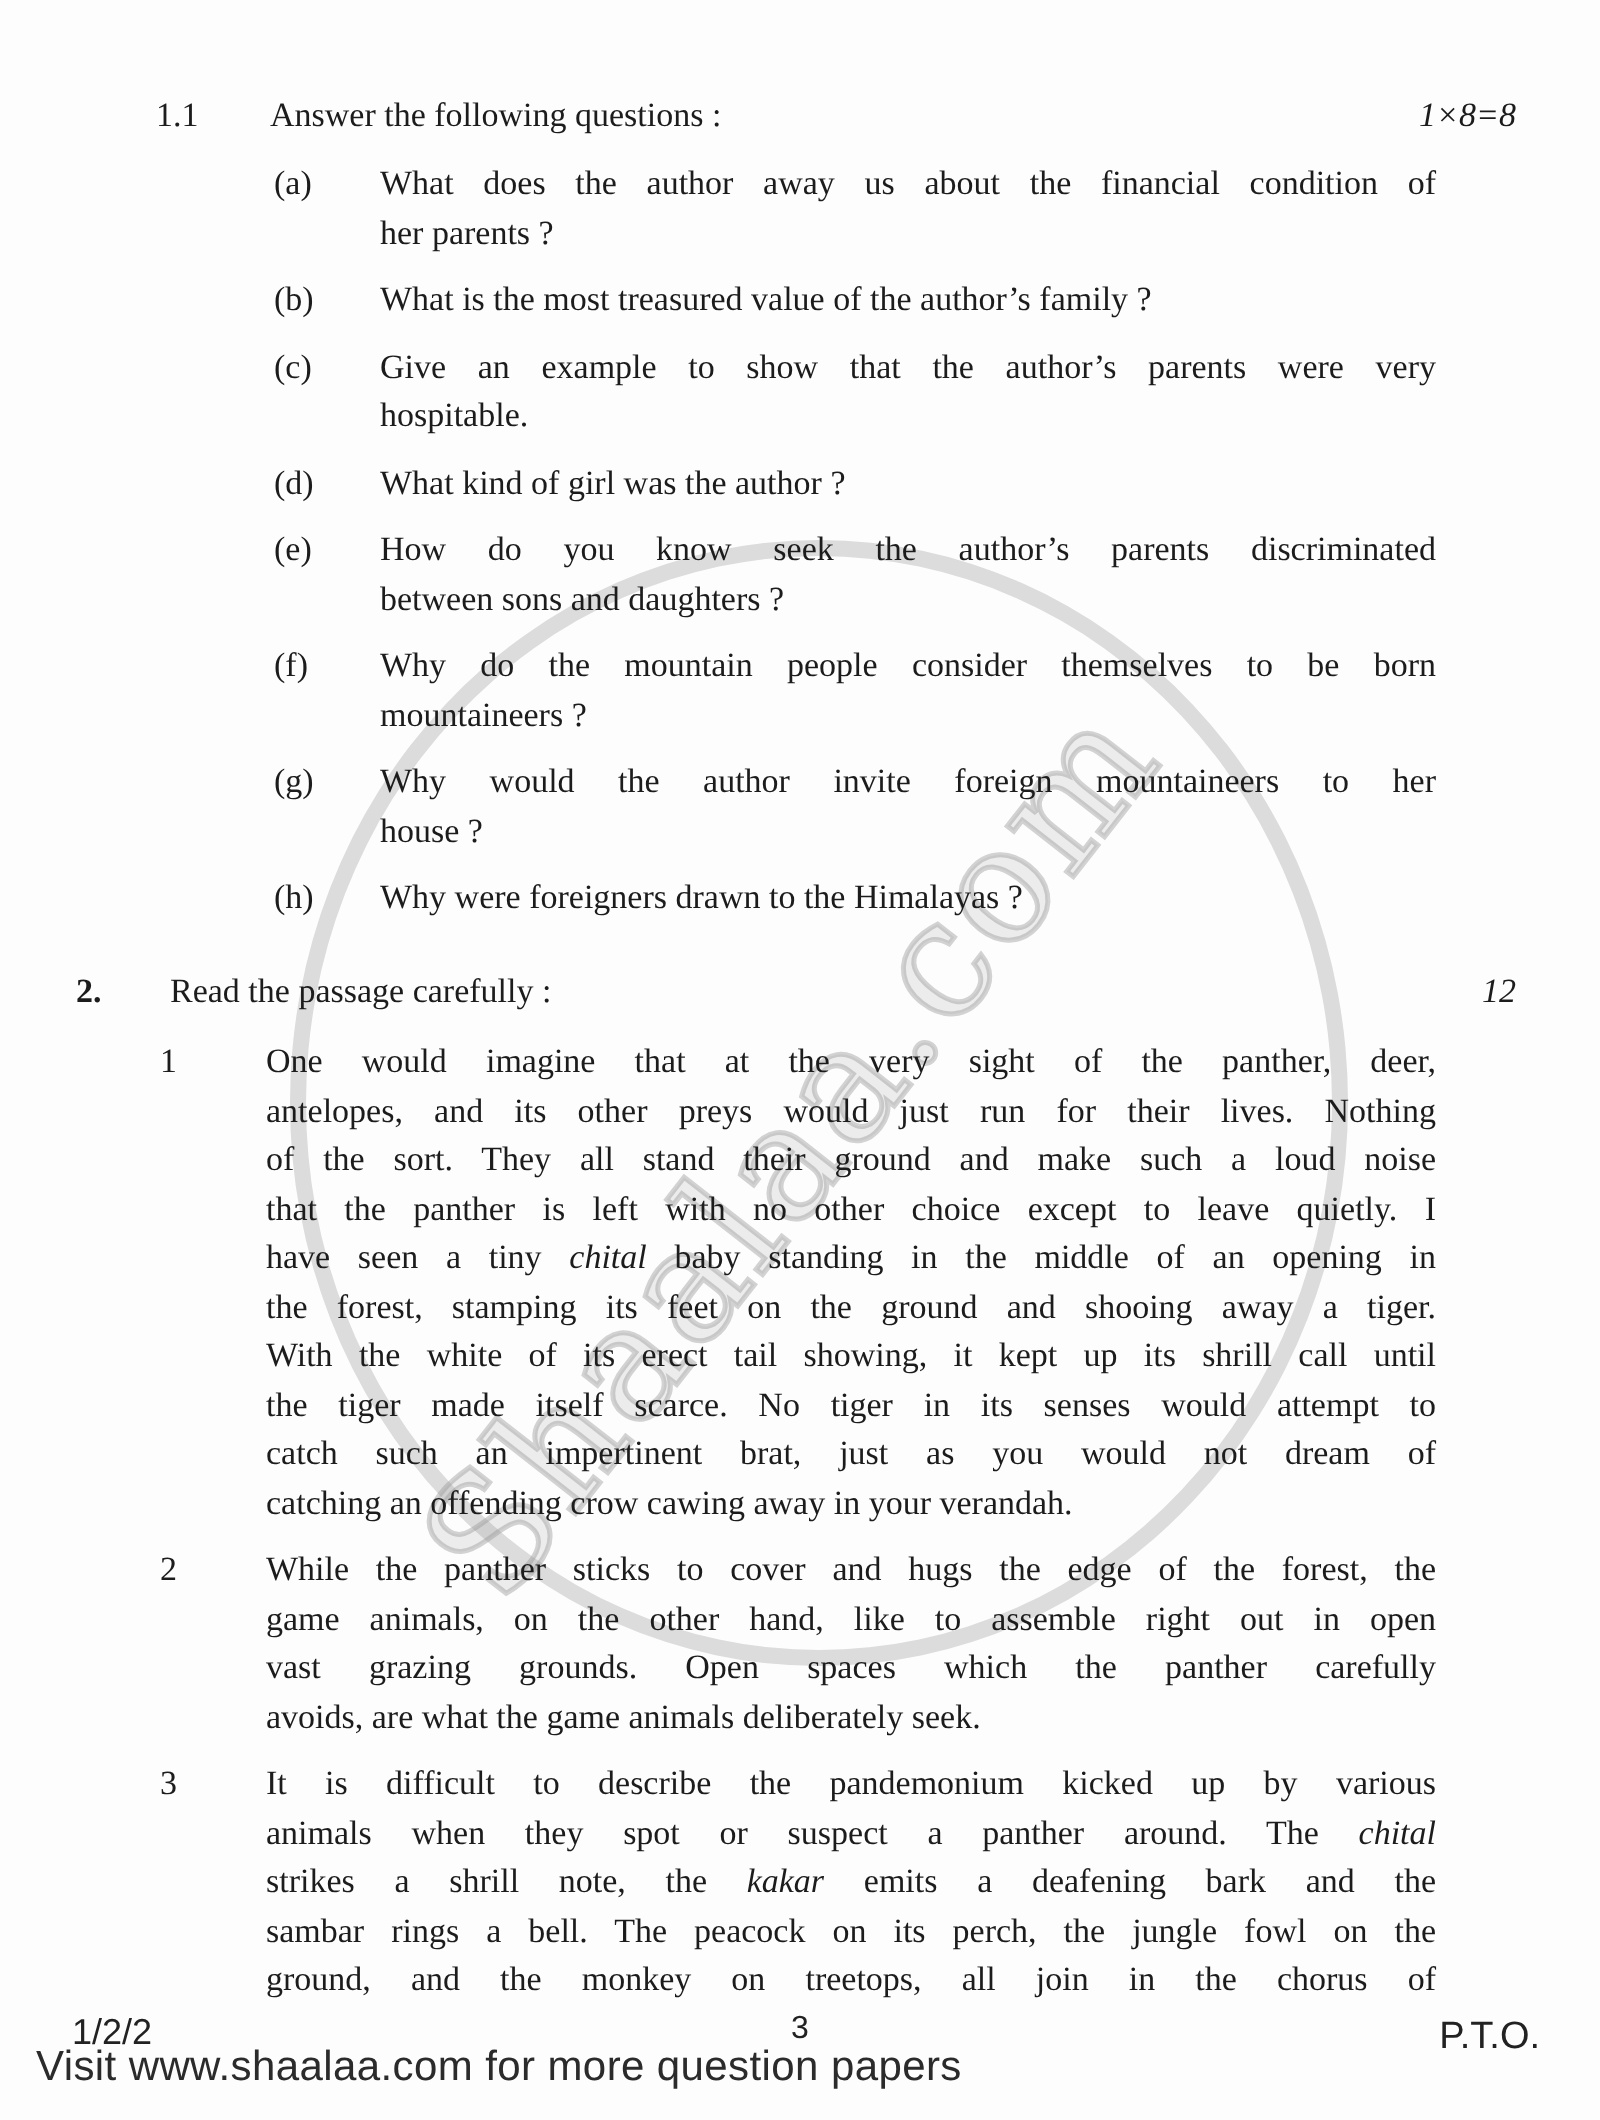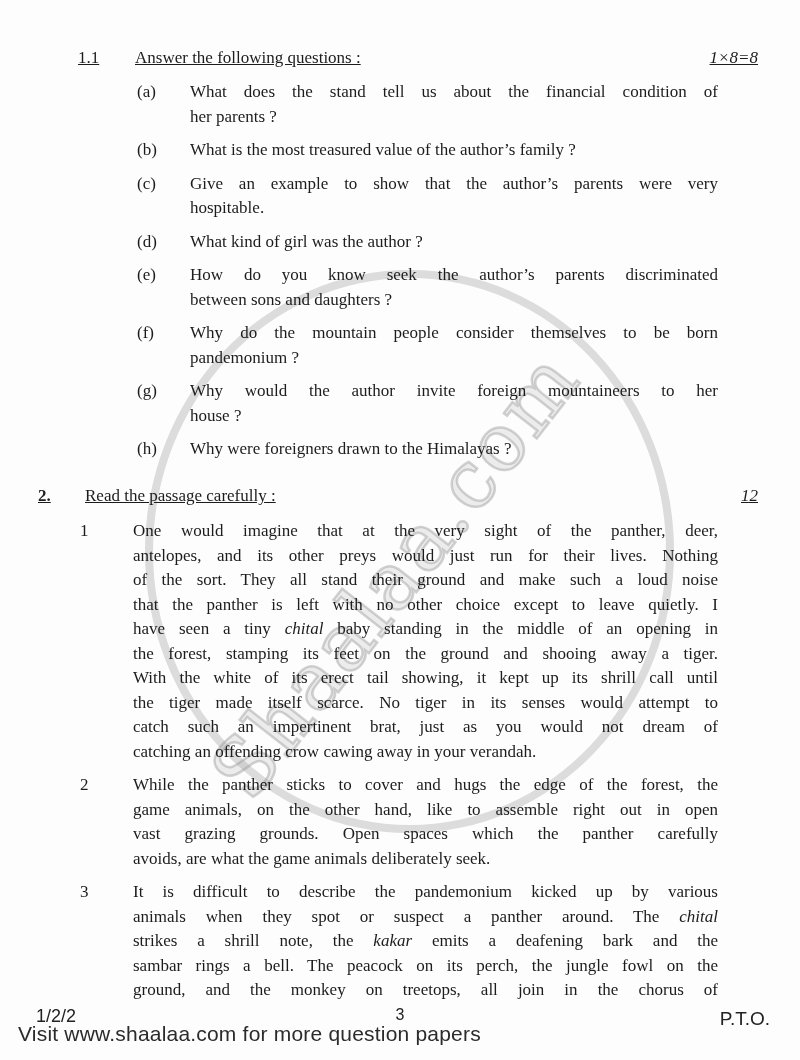--- a/index.html
+++ b/index.html
@@ -15,21 +15,21 @@
   }
   .wm-text{
     position:absolute;left:395px;top:575px;z-index:0;white-space:nowrap;
     transform:translate(-50%,-50%) rotate(-52deg);
     font-family:"DejaVu Serif",serif;font-size:80px;letter-spacing:2px;
     color:rgba(150,150,150,.16);
     -webkit-text-stroke:2.5px rgba(150,150,150,.42);
   }
   
   .content{position:absolute;inset:0;z-index:1;}
-  .qrow{position:absolute;display:flex;line-height:24.5px;text-decoration:underline;}
+  .qrow{position:absolute;display:flex;line-height:24.5px;}
   #q1row{top:46px;left:78px;width:680px;}
   .q1num{width:57px;flex:none;}
   #q2row{top:484px;left:38px;width:720px;}
   .q2num{width:47px;flex:none;font-weight:bold;}
   .prompt{flex:1;}
   .marks{font-style:italic;text-align:left;}
   #subqs{position:absolute;top:80px;left:137px;width:581px;}
   .subq{display:flex;margin-bottom:9px;}
   .sq-label{width:53px;flex:none;line-height:24.5px;}
   .sq-text{width:528px;}
@@ -59,21 +59,21 @@
     <div class="qrow" id="q1row">
       <span class="q1num">1.1</span>
       <span class="prompt">Answer the following questions :</span>
       <span class="marks">1×8=8</span>
     </div>
 
     <div id="subqs">
         <div class="subq">
           <span class="sq-label">(a)</span>
           <div class="sq-text">
-            <div class="tline jline"><span>What does the stand tell us about the financial condition of</span></div>
+            <div class="tline jline"><span>What does the author away us about the financial condition of</span></div>
             <div class="tline"><span>her parents ?</span></div>
           </div>
         </div>
         <div class="subq">
           <span class="sq-label">(b)</span>
           <div class="sq-text">
             <div class="tline"><span>What is the most treasured value of the author’s family ?</span></div>
           </div>
         </div>
         <div class="subq">
@@ -93,21 +93,21 @@
           <span class="sq-label">(e)</span>
           <div class="sq-text">
             <div class="tline jline"><span>How do you know seek the author’s parents discriminated</span></div>
             <div class="tline"><span>between sons and daughters ?</span></div>
           </div>
         </div>
         <div class="subq">
           <span class="sq-label">(f)</span>
           <div class="sq-text">
             <div class="tline jline"><span>Why do the mountain people consider themselves to be born</span></div>
-            <div class="tline"><span>pandemonium ?</span></div>
+            <div class="tline"><span>mountaineers ?</span></div>
           </div>
         </div>
         <div class="subq">
           <span class="sq-label">(g)</span>
           <div class="sq-text">
             <div class="tline jline"><span>Why would the author invite foreign mountaineers to her</span></div>
             <div class="tline"><span>house ?</span></div>
           </div>
         </div>
         <div class="subq">

